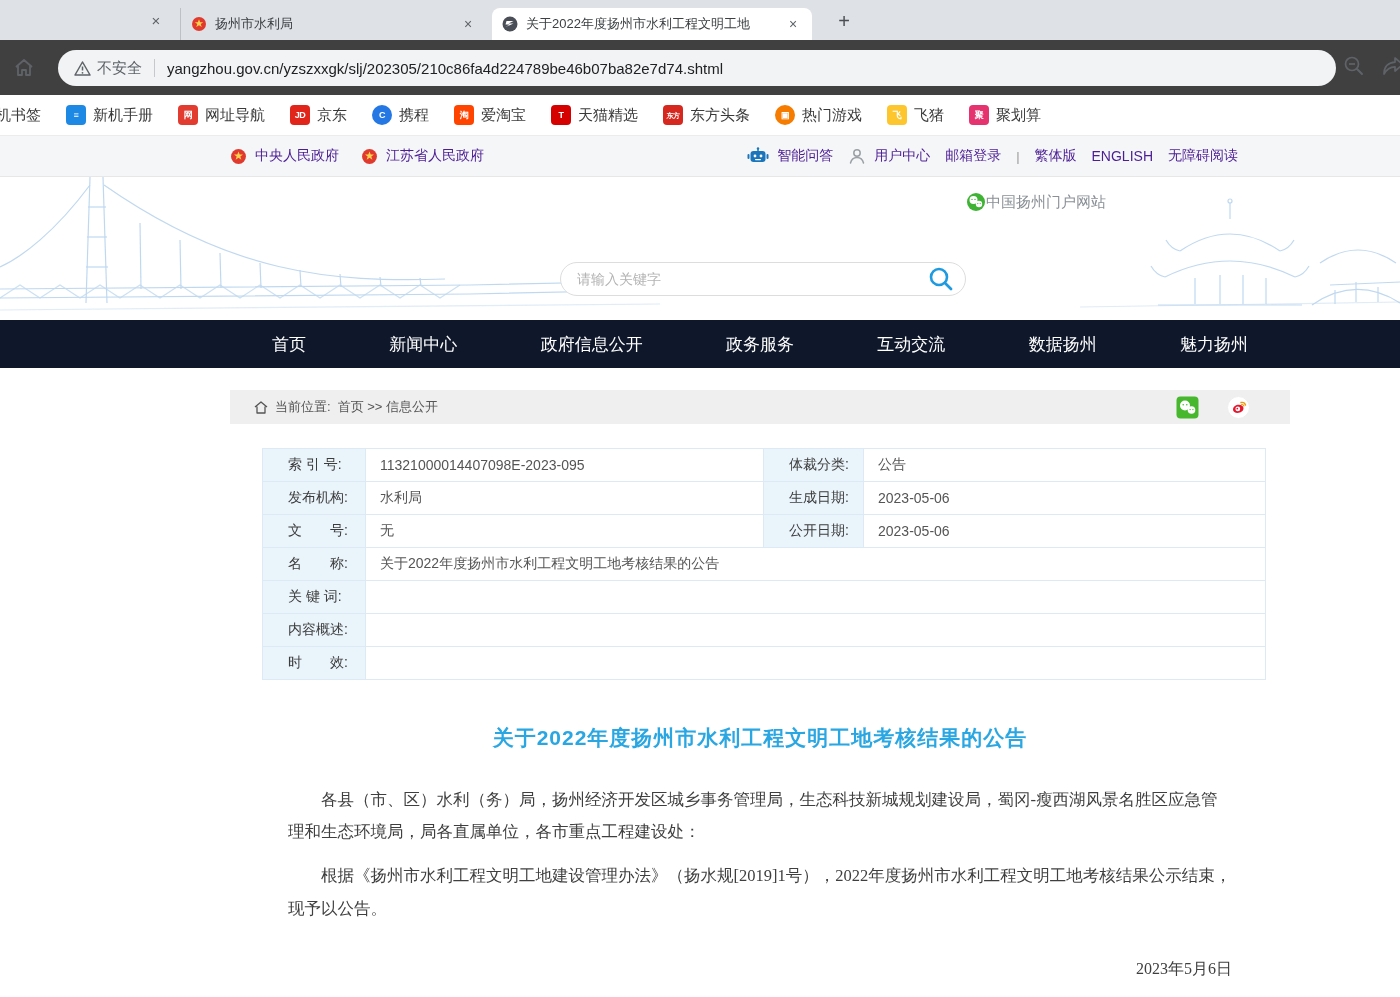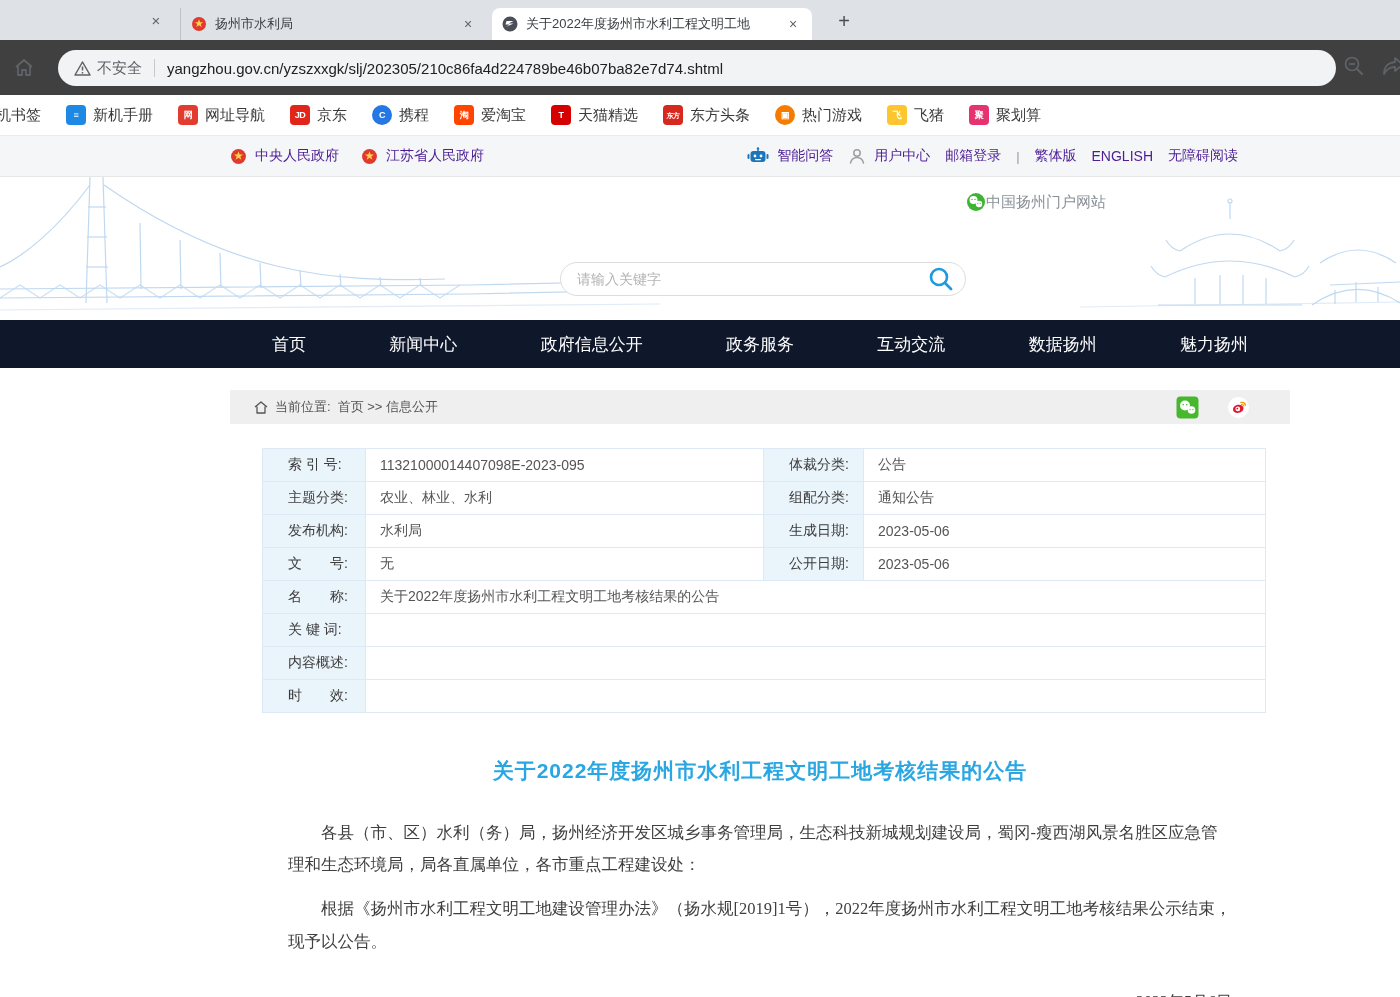--- a/index.html
+++ b/index.html
@@ -369,26 +369,20 @@
           <col style="width:402px">
         </colgroup>
       <tbody>
           <tr>
         <td class="lbl">索 引 号:</td>
         <td class="val">11321000014407098E-2023-095</td>
         <td class="lbl">体裁分类:</td>
         <td class="val">公告</td>
       </tr>
       <tr>
-        <td class="lbl">主题分类:</td>
-        <td class="val">农业、林业、水利</td>
-        <td class="lbl">组配分类:</td>
-        <td class="val">通知公告</td>
-      </tr>
-      <tr>
         <td class="lbl">发布机构:</td>
         <td class="val">水利局</td>
         <td class="lbl">生成日期:</td>
         <td class="val">2023-05-06</td>
       </tr>
       <tr>
         <td class="lbl">文　　号:</td>
         <td class="val">无</td>
         <td class="lbl">公开日期:</td>
         <td class="val">2023-05-06</td>

